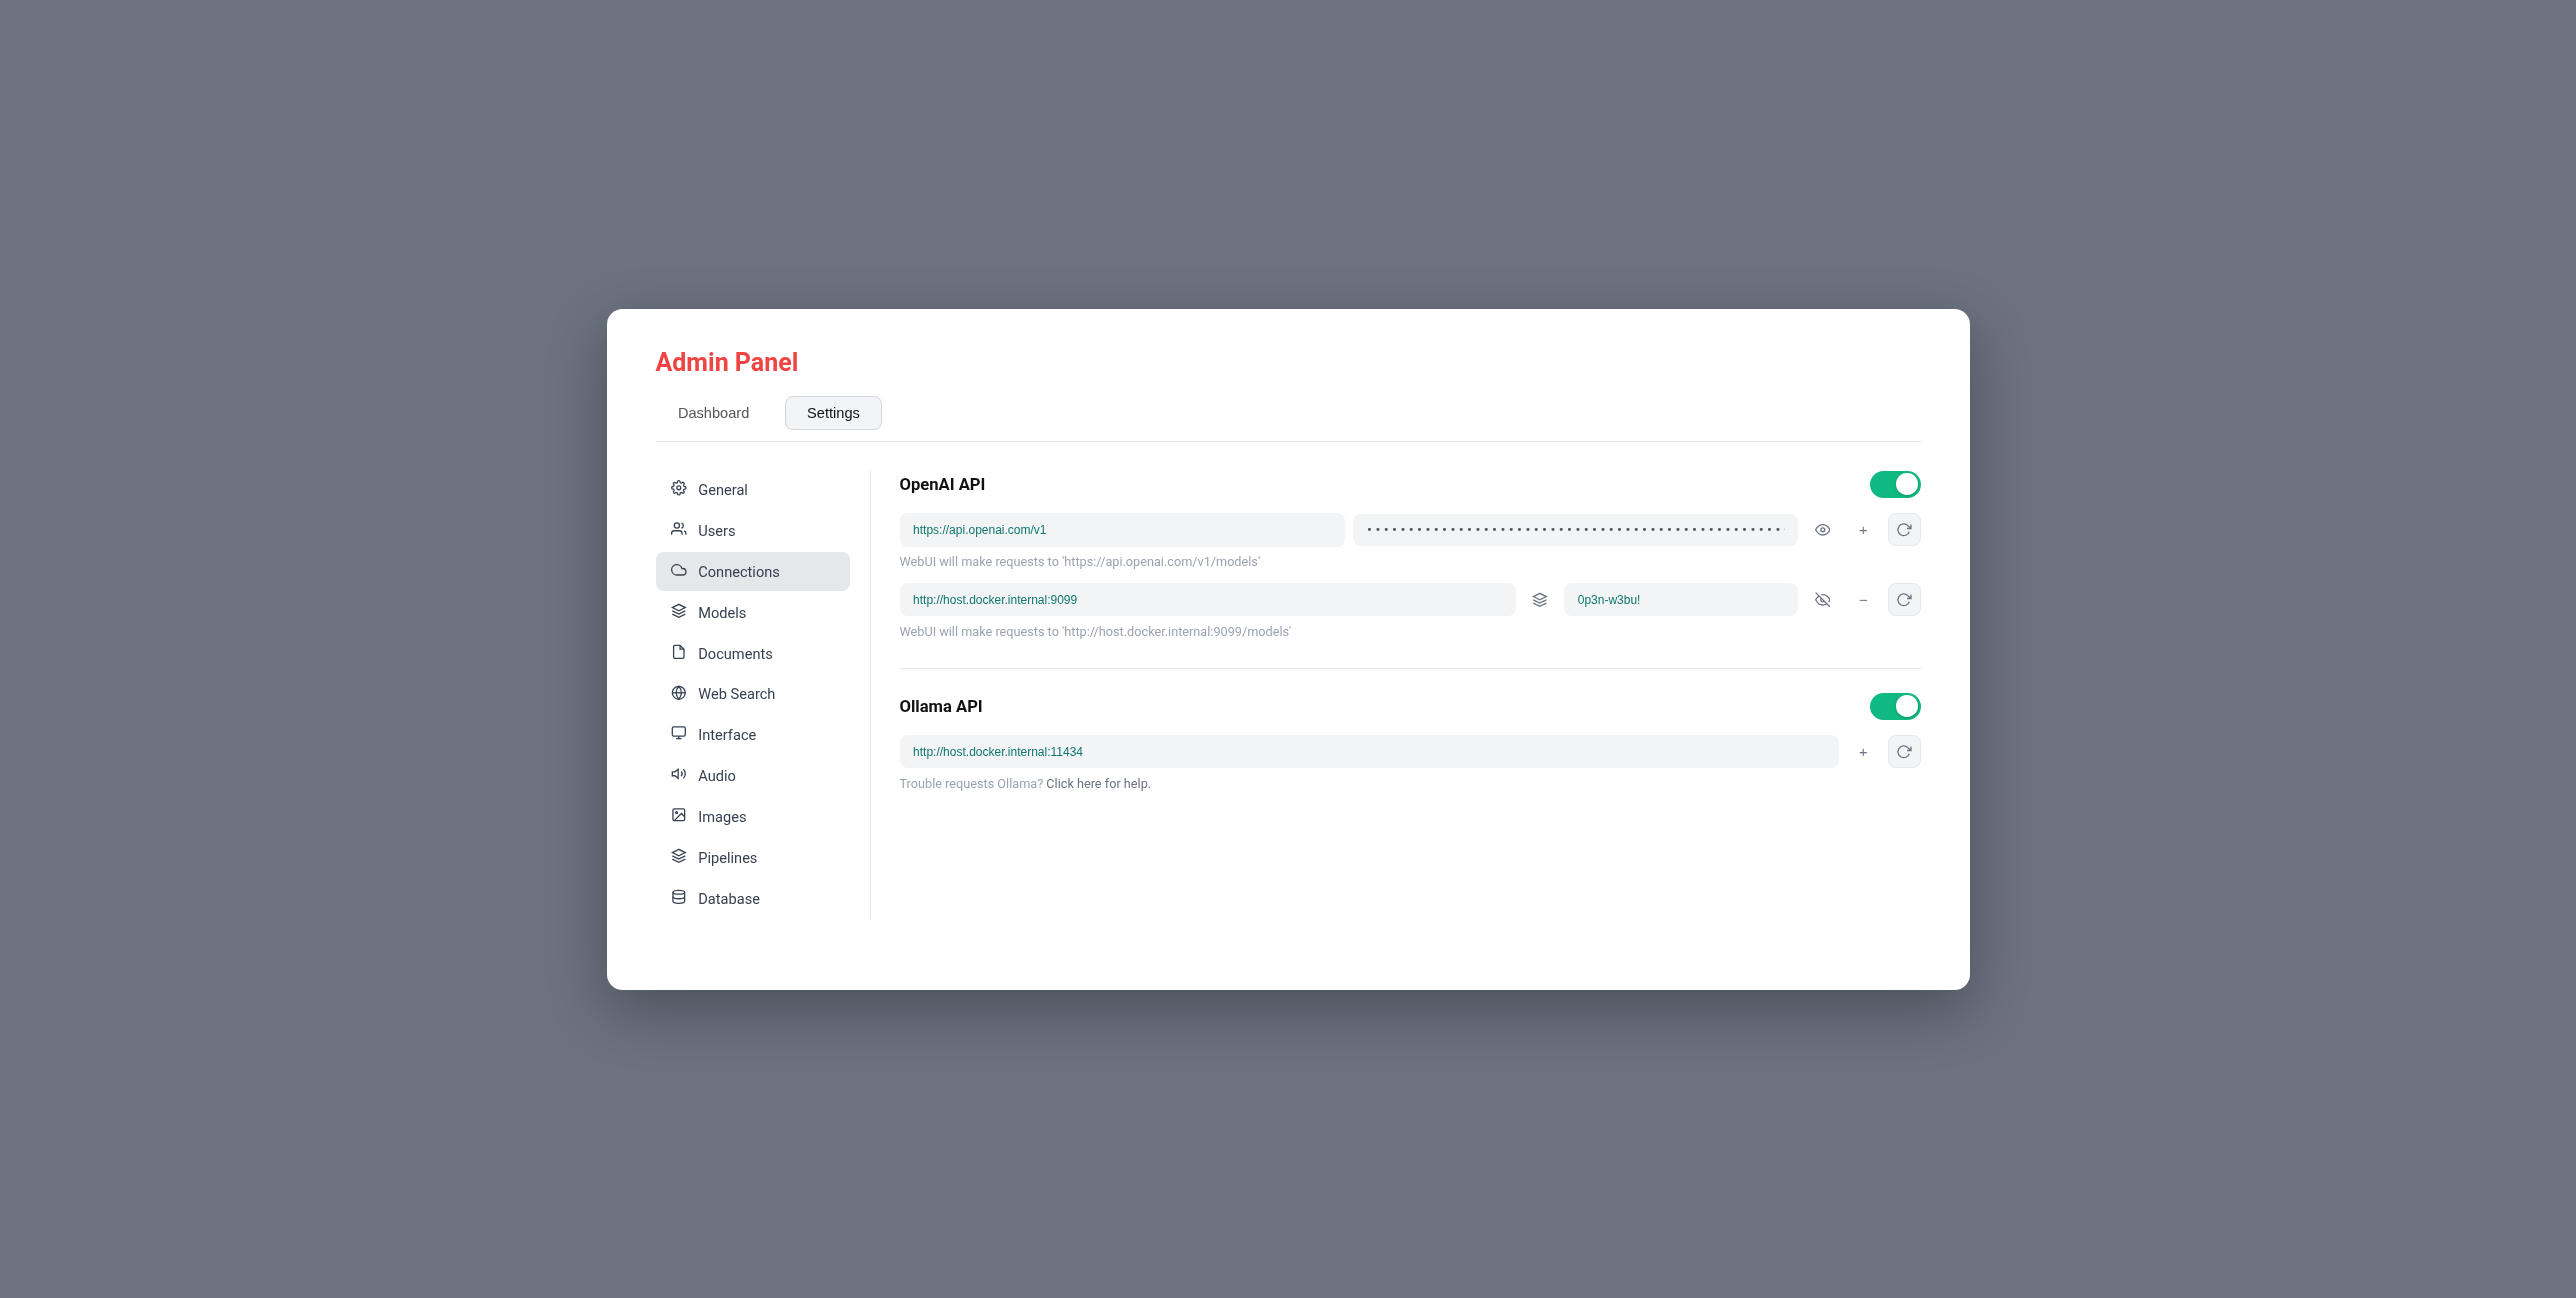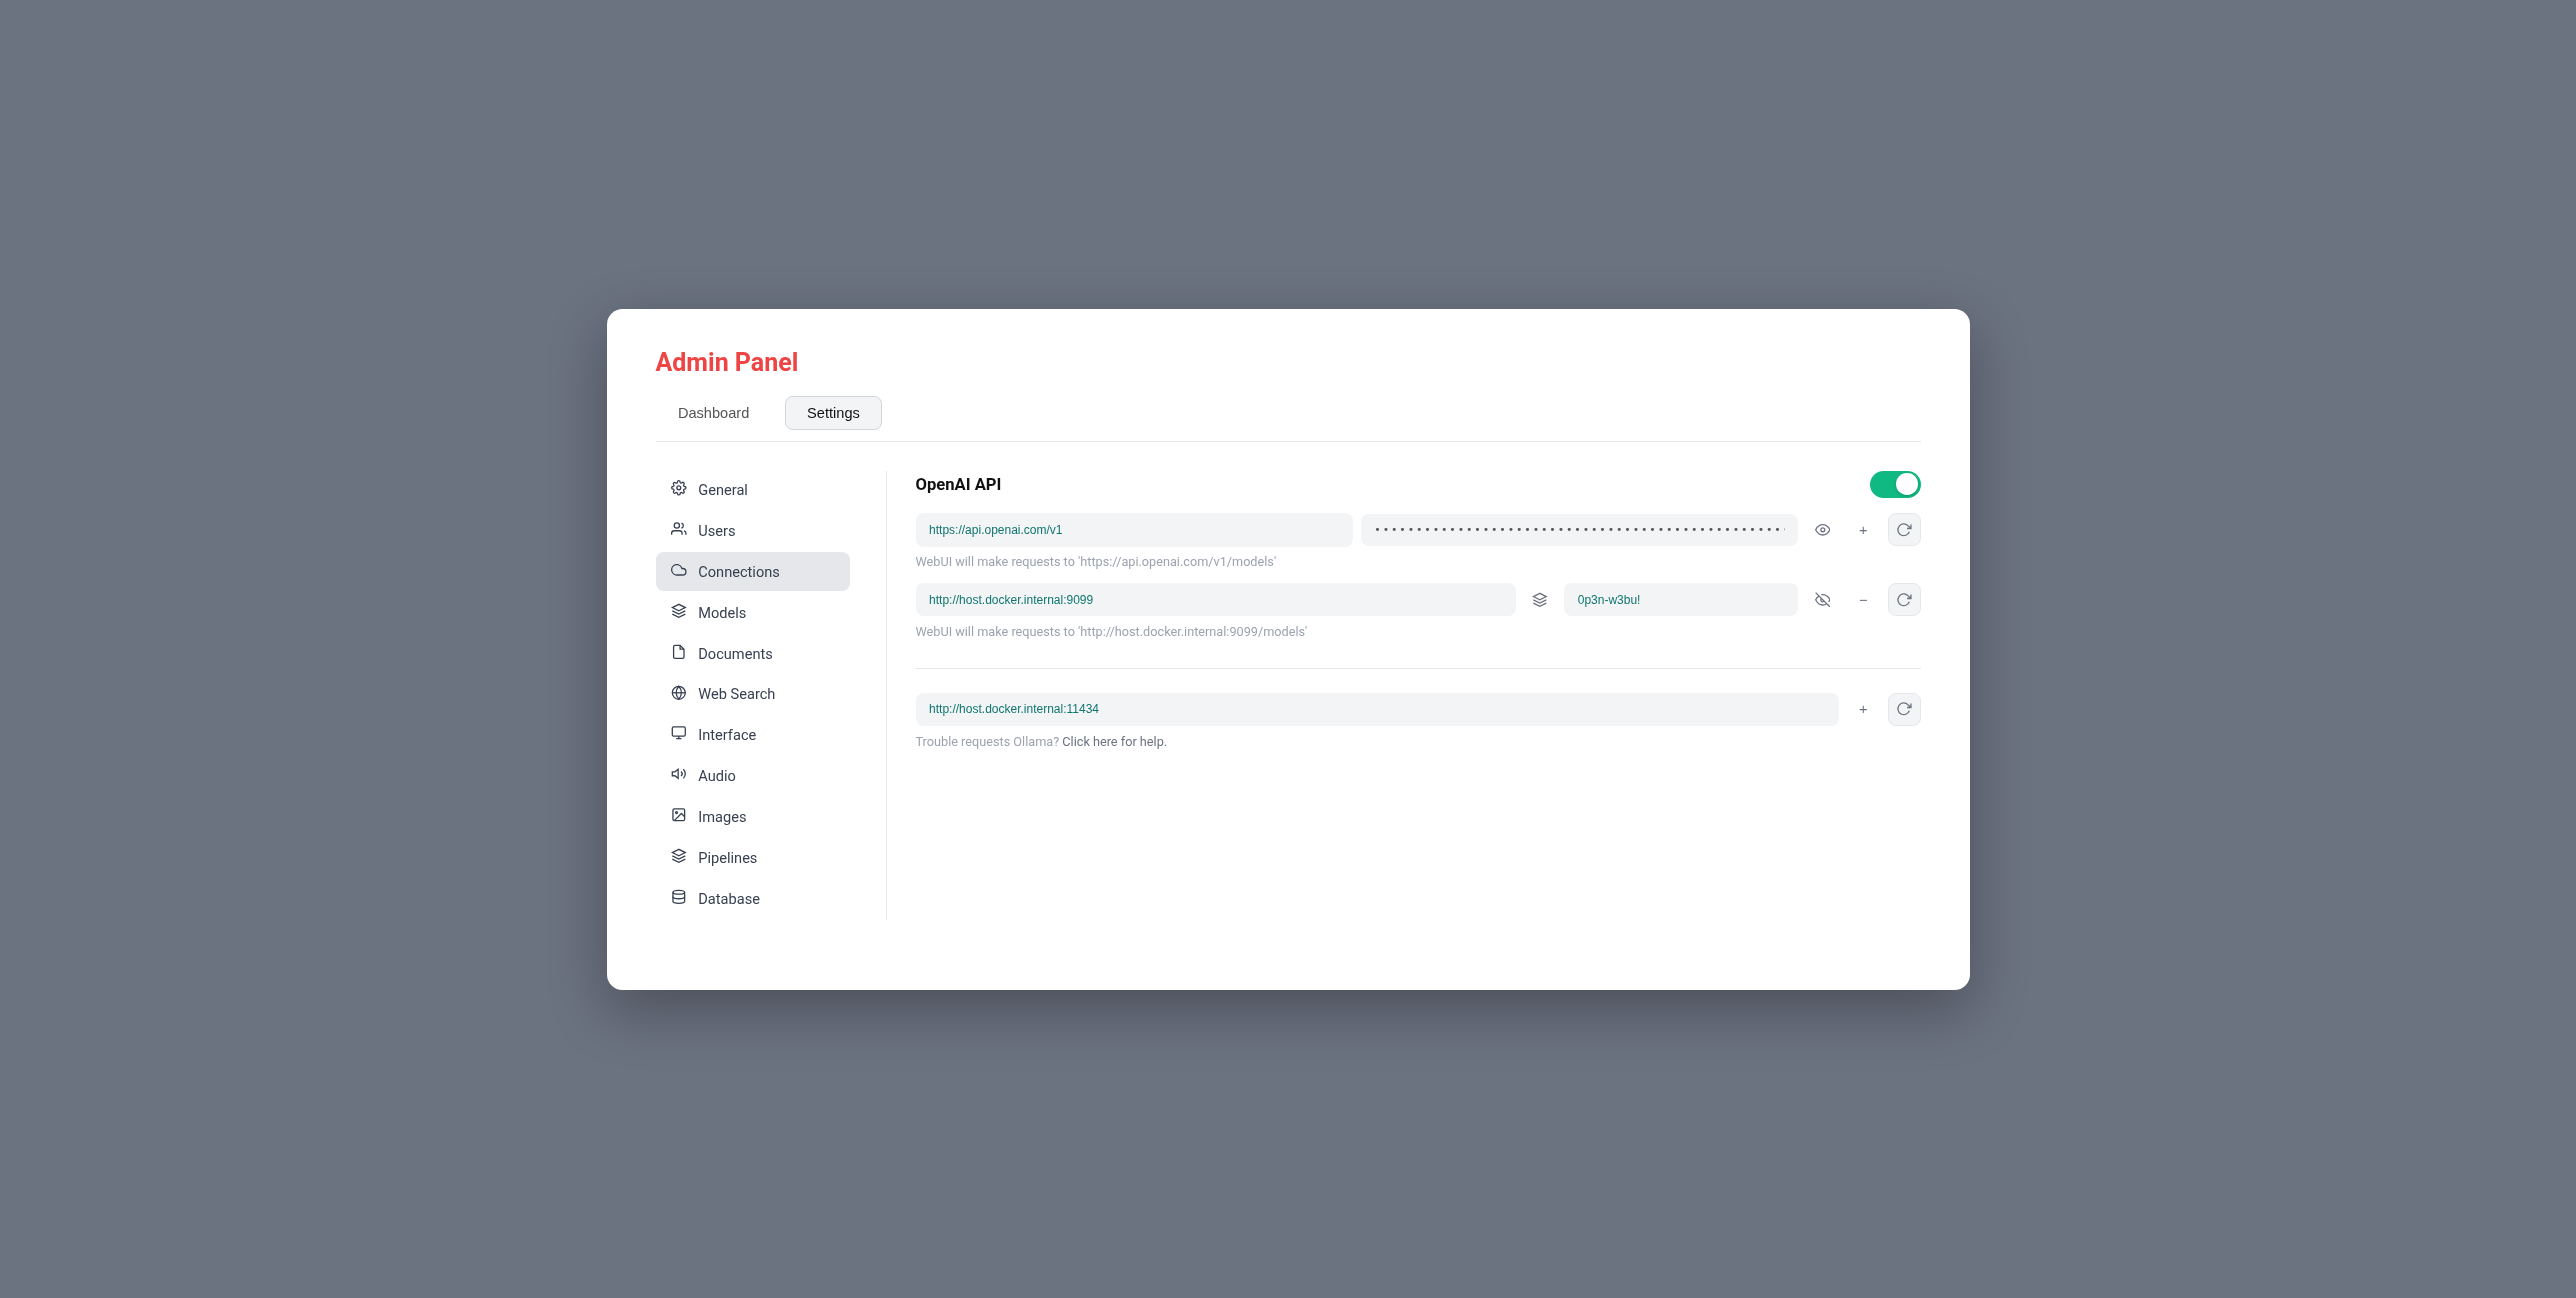--- a/index.html
+++ b/index.html
@@ -43,21 +43,21 @@
       color: #555;
       margin-bottom: -1px;
     }
     .tab.active {
       background: #f3f4f6;
       border-color: #d1d5db;
       color: #111;
     }
     .content-area {
       display: flex;
-      gap: 16px;
+      gap: 0;
     }
     .sidebar {
       width: 214px;
       flex-shrink: 0;
       padding-right: 19.5px;
     }
     .sidebar-item {
       display: flex;
       align-items: center;
       gap: 9.7px;
@@ -371,20 +371,24 @@
         </div>
 
         <div class="hint-text">
           <span>WebUI will make requests to </span><a class="hint-link">'http://host.docker.internal:9099/models'</a>
         </div>
       </div>
 
       <hr class="divider">
 
       <div class="section">
+        <div class="section-header">
+          <span class="section-title">Ollama API</span>
+          <div class="toggle"></div>
+        </div>
 
         <div class="input-row">
           <input class="text-input" type="text" value="http://host.docker.internal:11434" style="">
           <button class="icon-btn">
             <span>+</span>
           </button>
           <button class="icon-btn bordered">
             <svg width="15.6" height="15.6" viewBox="0 0 24 24" fill="none" stroke="currentColor" stroke-width="2">
                 <polyline points="23 4 23 10 17 10"></polyline>
                 <path d="M20.49 15a9 9 0 1 1-2.12-9.36L23 10"></path>

